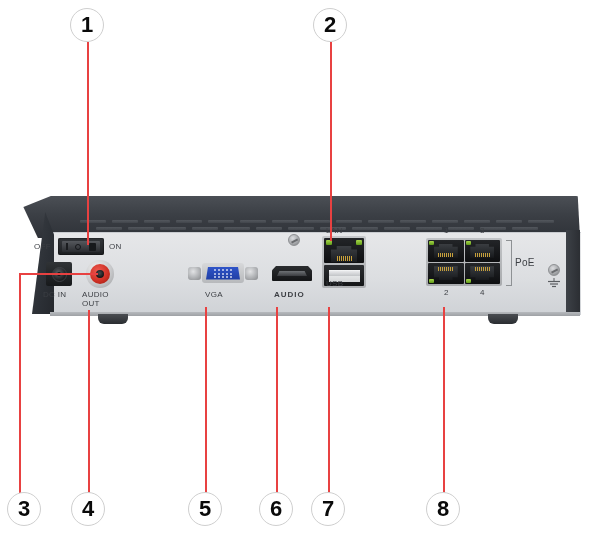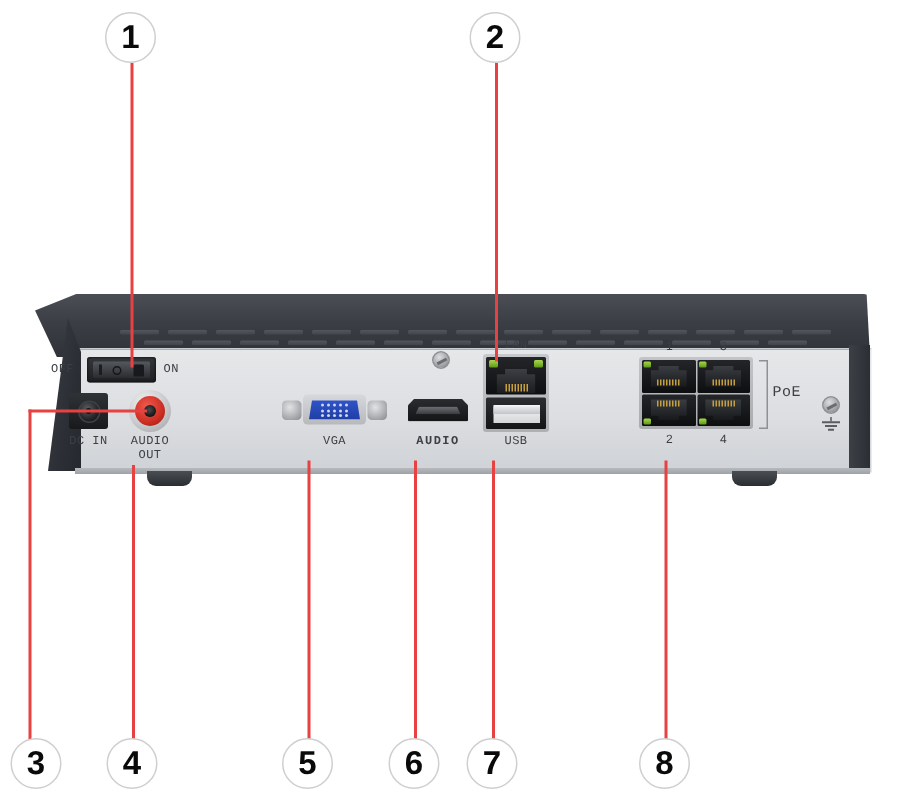--- a/index.html
+++ b/index.html
@@ -112,22 +112,22 @@
     border-radius: 0 0 6px 6px;
   }
 
   
   .plabel {
     position: absolute;
     font-size: 8px;
     color: #3c3f44;
     letter-spacing: .3px;
     white-space: nowrap;
-    text-align: center;
-    font-family: Liberation Mono, monospace;
+    text-align: left;
+    font-family: Liberation Sans, sans-serif;
   }
   .plabel.two-line { line-height: 9px; }
 
   
   #rocker {
     position: absolute;
     left: 38px; top: 42px;
     width: 46px; height: 17px;
     background: linear-gradient(180deg, #34373b 0%, #1d1f22 100%);
     border-radius: 2px;
@@ -512,21 +512,21 @@
               <i class="gp"></i>
           </span>
         </span>
       </div>
       <div id="usb">
         <span class="uslot">
           <span class="utongue"></span>
         </span>
       </div>
     </div>
-    <div class="plabel" style="left:306px; top:94px; width:36px;">USB</div>
+    <div class="plabel" style="left:306px; top:83px; width:36px;">USB</div>
 
     <div class="poe-num" style="left:424px; top:30px;">1</div>
     <div class="poe-num" style="left:460px; top:30px;">3</div>
 
     <div id="poeblock">
       <div class="poeport">
         <span class="pled tl"></span>
         <span class="rj">
           <span class="pins">
               <i class="pp"></i>

